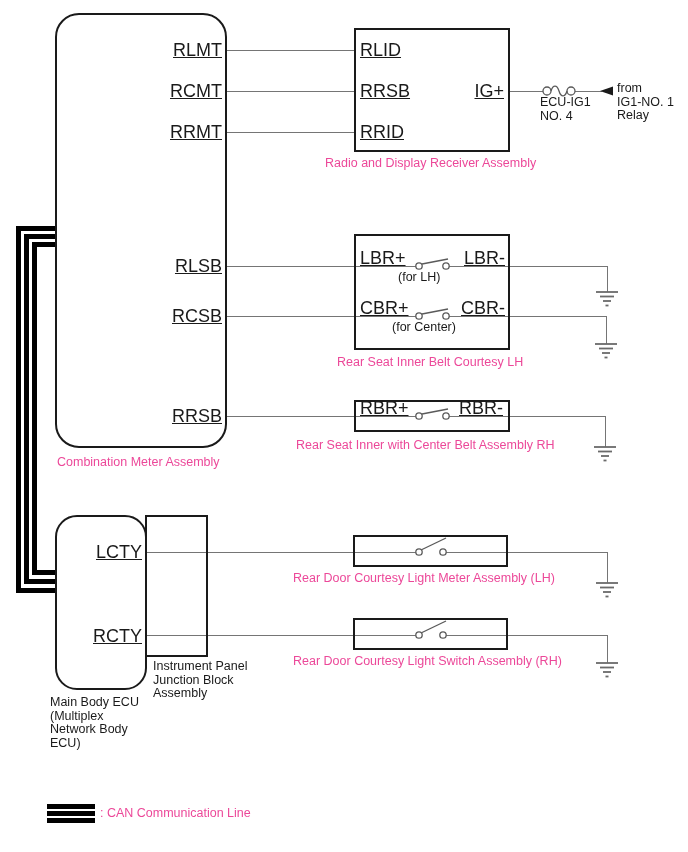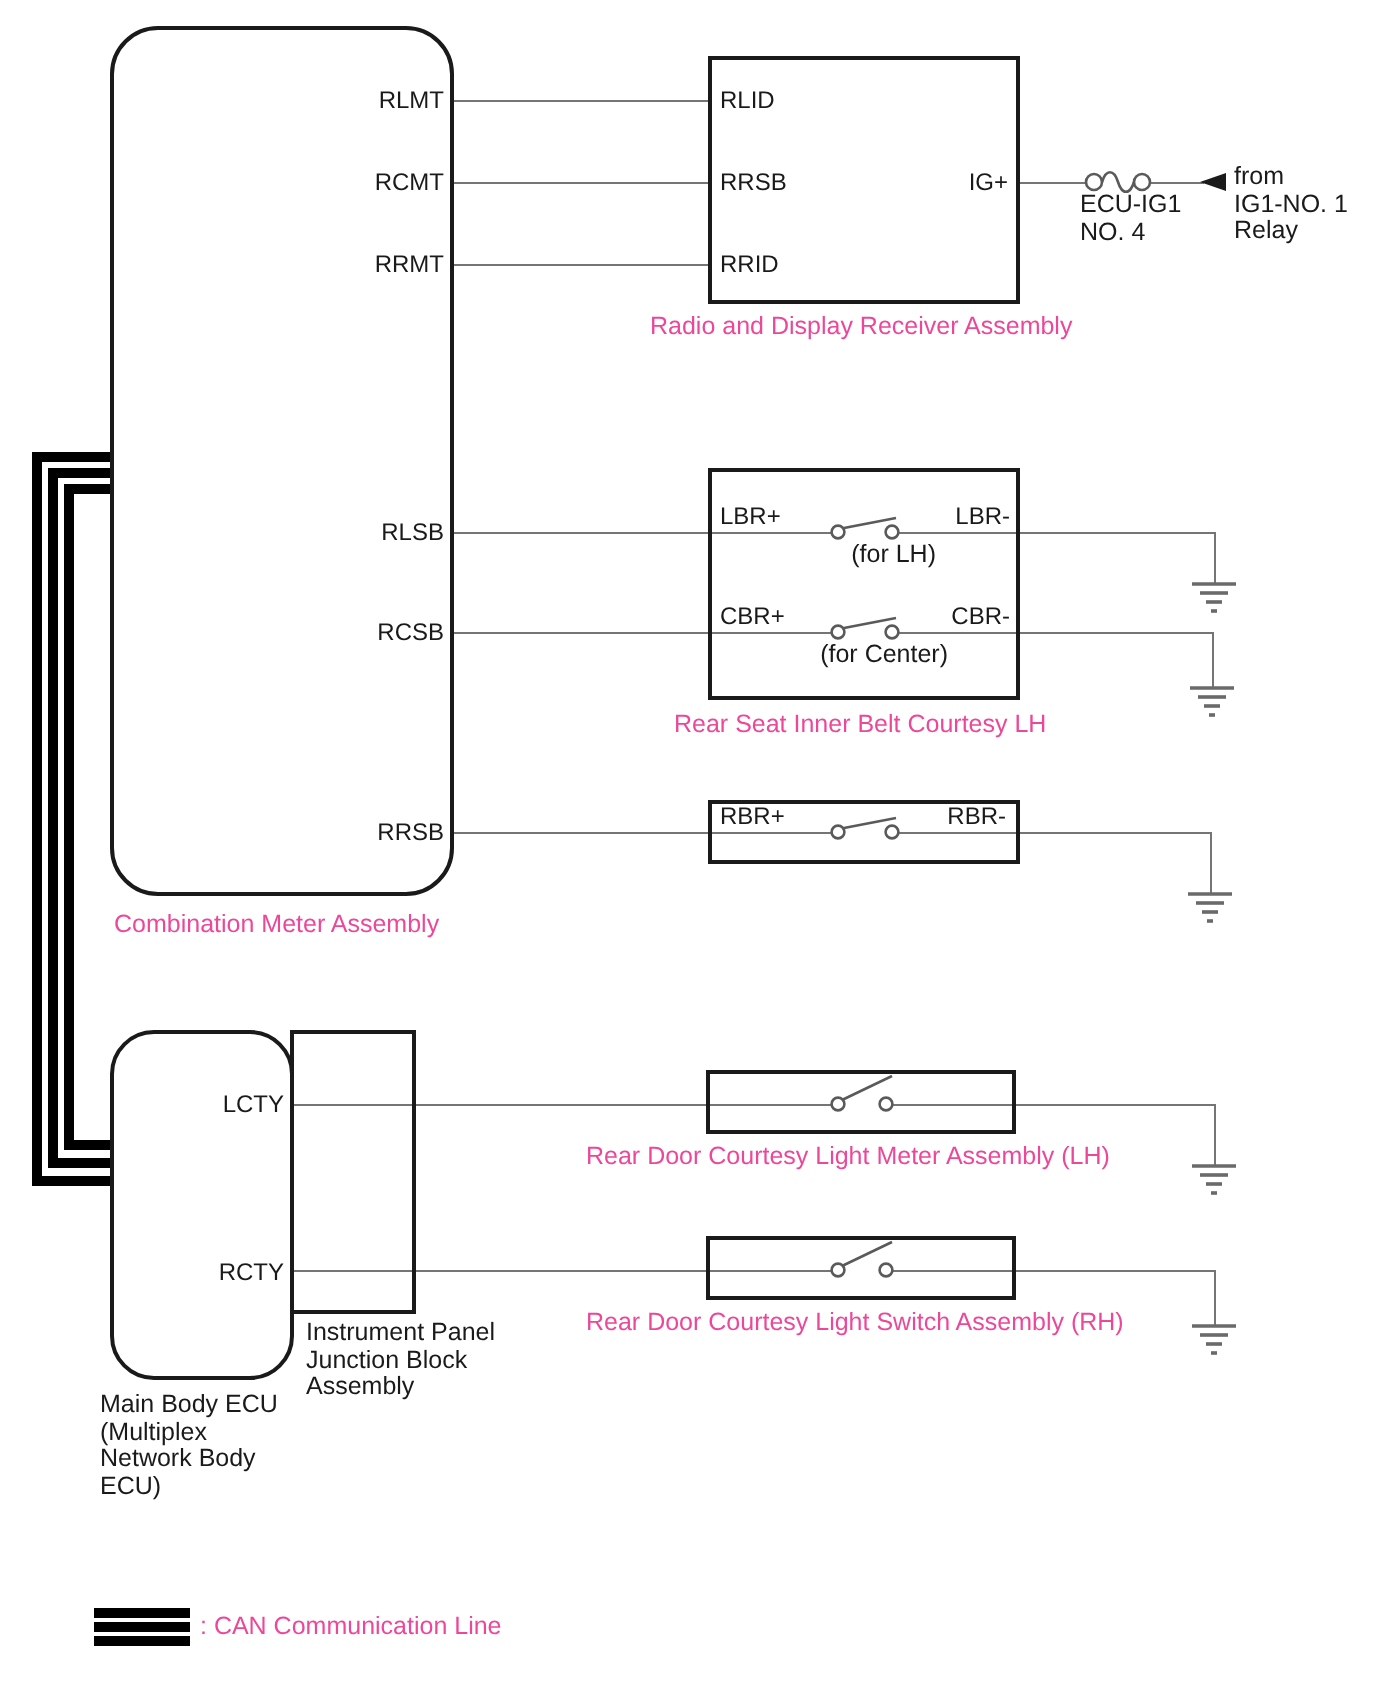--- a/index.html
+++ b/index.html
@@ -6,24 +6,24 @@
   .canvas{
     position:relative;width:688px;height:852px;background:#ffffff;overflow:hidden;
     font-family:"Liberation Sans", sans-serif;color:#1a1a1a;
   }
   .canvas *{box-sizing:border-box;}
   .box{position:absolute;border:2px solid #1a1a1a;background:transparent;}
   .rounded{border-radius:24px;}
   .rounded-sm{border-radius:22px;}
   .wire{position:absolute;background:#757575;height:1px;}
   .vwire{position:absolute;background:#757575;width:1px;}
-  .pin{position:absolute;font-size:12px;line-height:14px;white-space:nowrap;color:#1a1a1a;}
+  .pin{position:absolute;font-size:18px;line-height:14px;white-space:nowrap;color:#1a1a1a;text-decoration:underline;}
   .caption{position:absolute;font-size:12.5px;line-height:14px;white-space:nowrap;color:#ec4899;}
   .caption-block{position:absolute;font-size:12.5px;line-height:13.5px;color:#1a1a1a;}
-  .note{position:absolute;font-size:12.5px;line-height:13px;text-align:right;white-space:nowrap;}
+  .note{position:absolute;font-size:12.5px;line-height:13px;text-align:left;white-space:nowrap;}
   .can-line{position:absolute;border:5px solid #000;border-right:none;background:transparent;}
   .legend-bar{position:absolute;background:#000;height:5px;}
   .overlay{position:absolute;left:0;top:0;pointer-events:none;}
 </style>
 </head>
 <body>
 
 <div class="canvas">
 
   <div class="can-line" style="left:16px;top:226px;width:39px;height:367px"></div>
@@ -165,20 +165,21 @@
 
   <div class="pin" style="left:360px;top:401px">RBR+</div>
   <div class="pin" style="right:185px;top:401px">RBR-</div>
 
   <div class="pin" style="right:546px;top:545px">LCTY</div>
   <div class="pin" style="right:546px;top:629px">RCTY</div>
 
   <div class="caption" style="left:57px;top:455px">Combination Meter Assembly</div>
   <div class="caption" style="left:325px;top:156px">Radio and Display Receiver Assembly</div>
   <div class="caption" style="left:337px;top:355px">Rear Seat Inner Belt Courtesy LH</div>
+  <div class="caption" style="left:296px;top:438px">Rear Seat Inner with Center Belt Assembly RH</div>
   <div class="caption" style="left:293px;top:571px">Rear Door Courtesy Light Meter Assembly (LH)</div>
   <div class="caption" style="left:293px;top:654px">Rear Door Courtesy Light Switch Assembly (RH)</div>
 
   <div class="caption-block" style="left:153px;top:660px">
     <div>Instrument Panel</div>
     <div>Junction Block</div>
     <div>Assembly</div>
   </div>
 
   <div class="caption-block" style="left:50px;top:696px">

